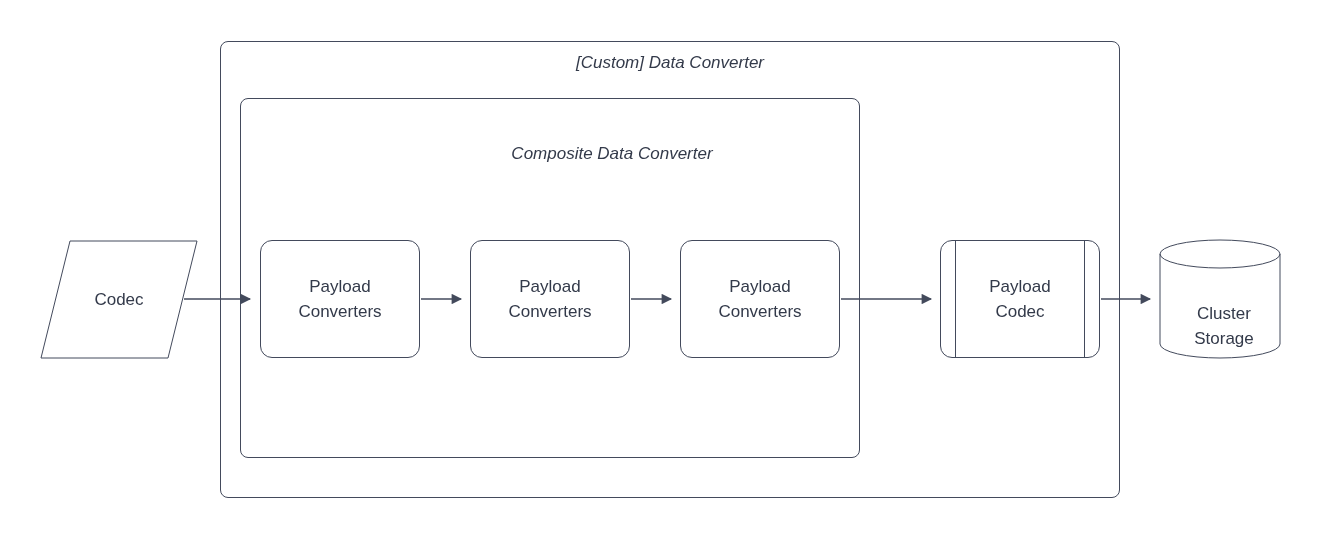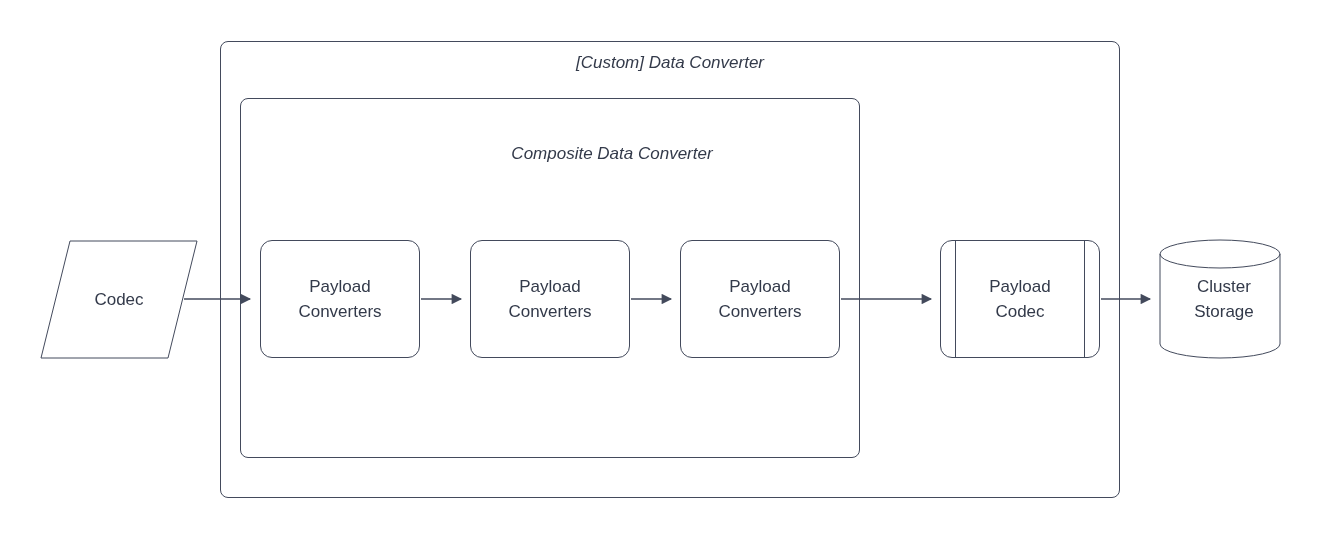--- a/index.html
+++ b/index.html
@@ -132,18 +132,18 @@
     <line class="edge" x1="184" y1="299" x2="250" y2="299" marker-end="url(#arrow)"></line>
     <line class="edge" x1="421" y1="299" x2="461" y2="299" marker-end="url(#arrow)"></line>
     <line class="edge" x1="631" y1="299" x2="671" y2="299" marker-end="url(#arrow)"></line>
     <line class="edge" x1="841" y1="299" x2="931" y2="299" marker-end="url(#arrow)"></line>
     <line class="edge" x1="1101" y1="299" x2="1150" y2="299" marker-end="url(#arrow)"></line>
   </svg>
 
   <div class="float-label" style="left:41px; top:240px; width:156px; height:118px;">
     <span class="node-label">Codec</span>
   </div>
-  <div class="float-label" style="left:1160px; top:249px; width:128px; height:100px;">
+  <div class="float-label" style="left:1160px; top:276px; width:128px; height:100px;">
     <span class="node-label">Cluster
 Storage</span>
   </div>
 
 </div>
 
 </body></html>

